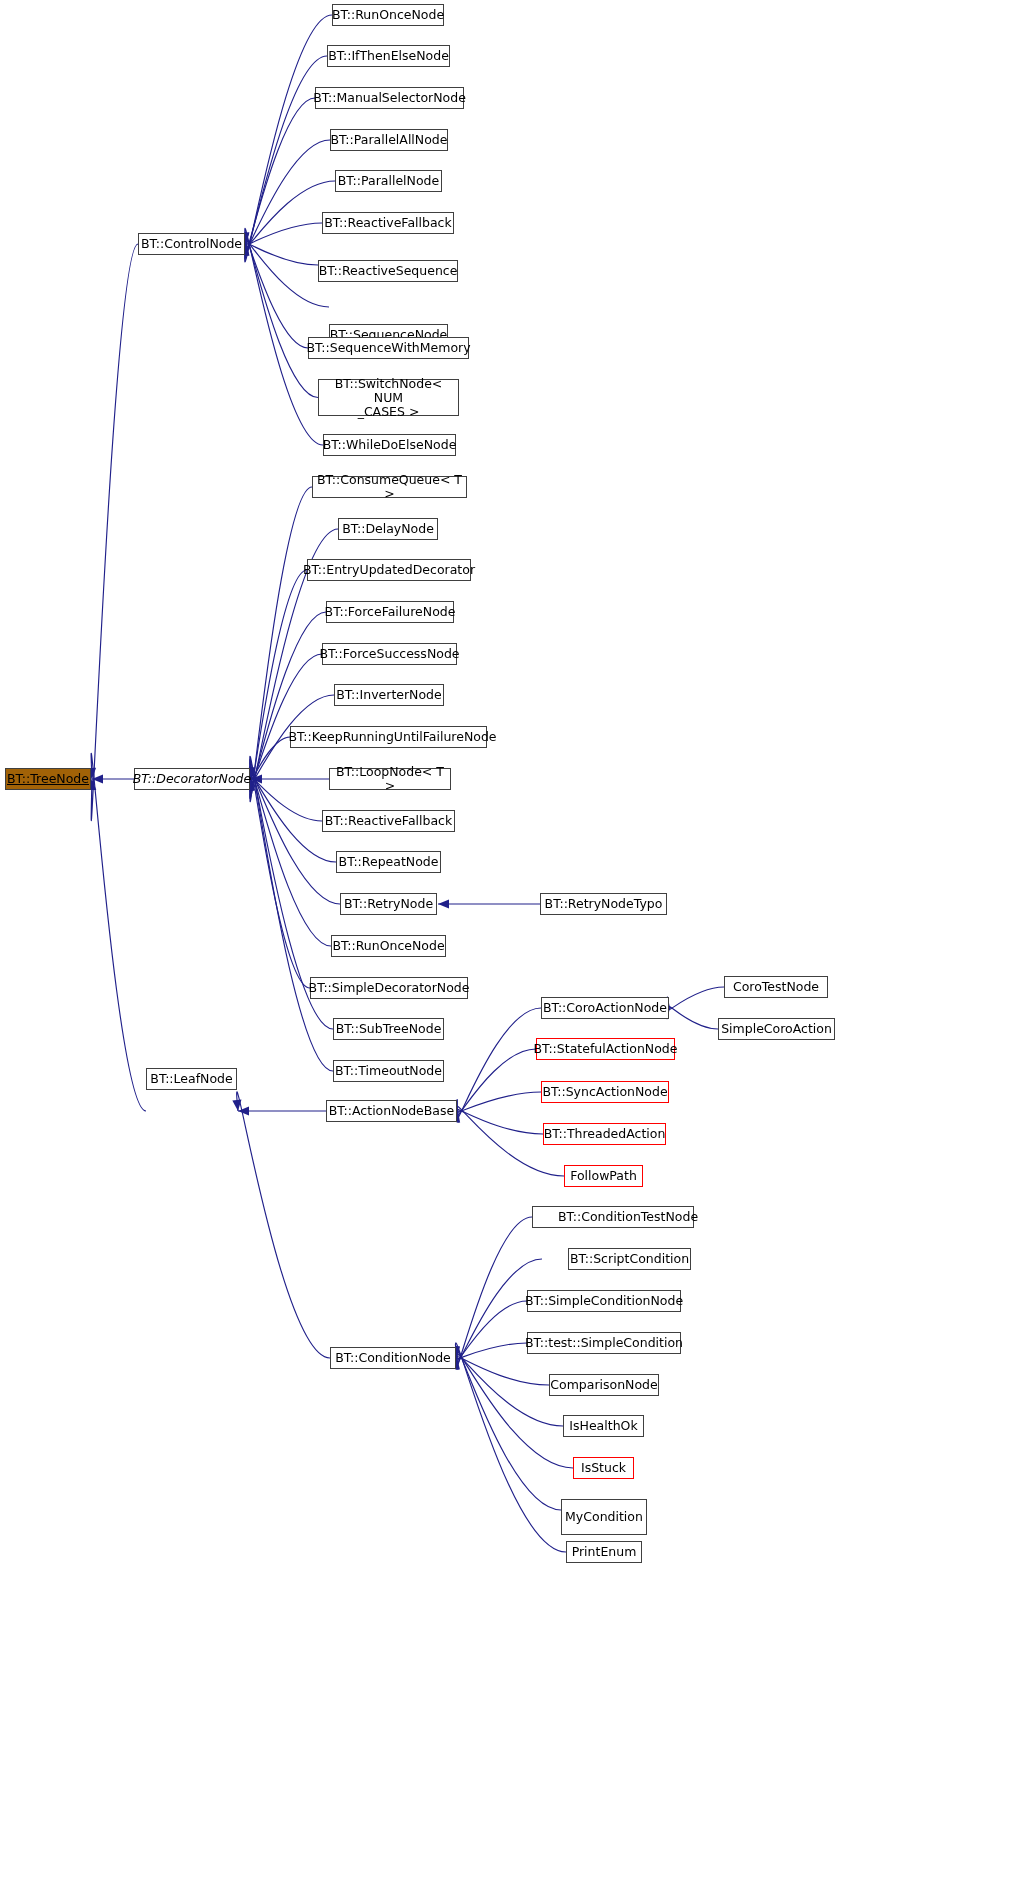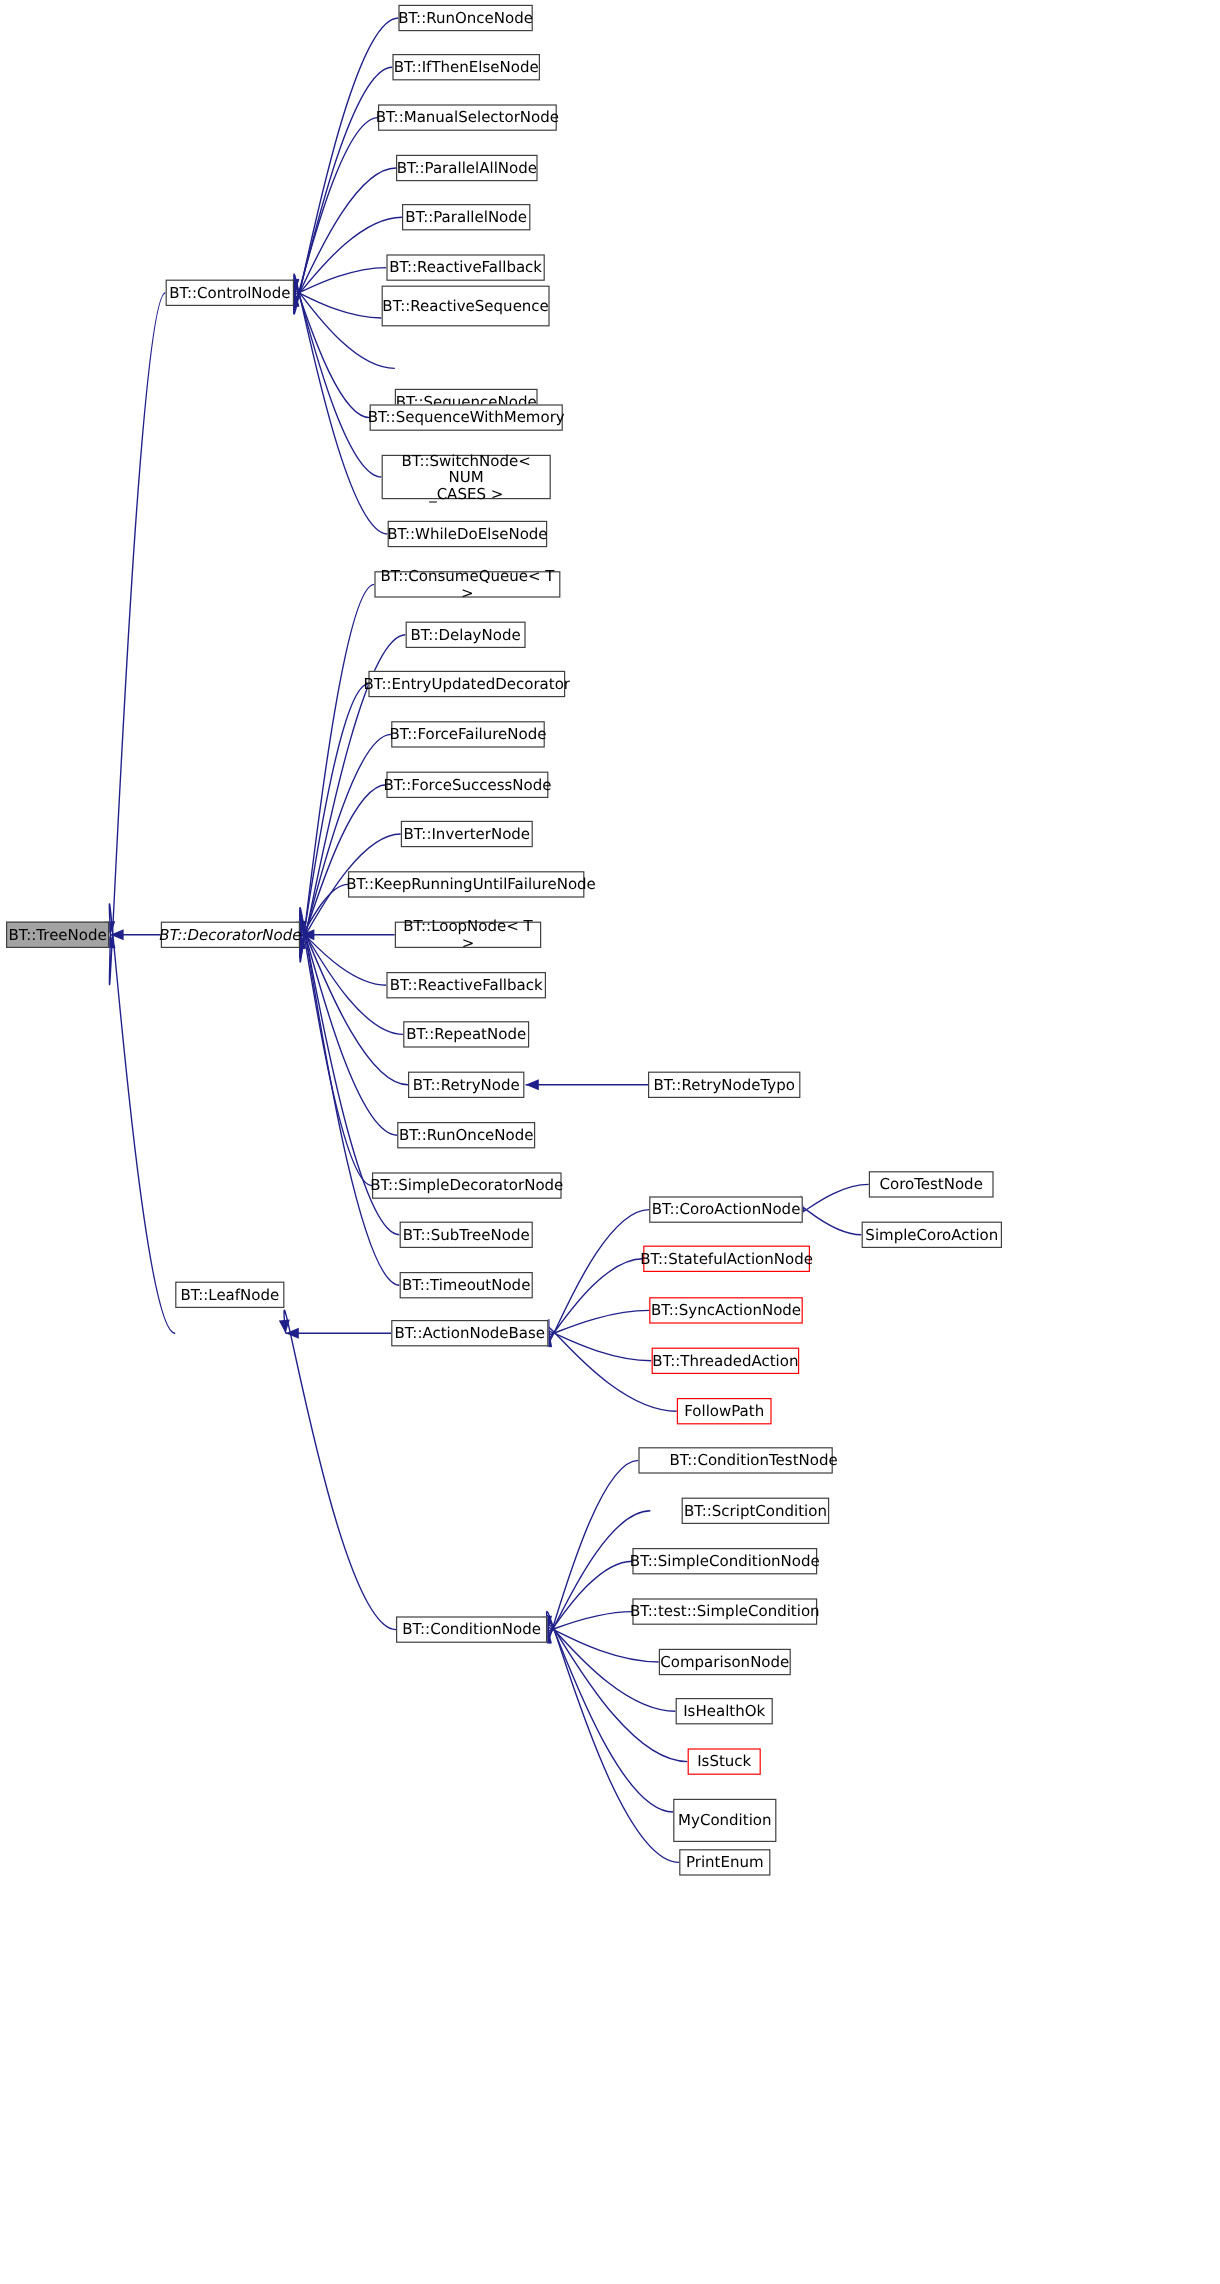--- a/index.html
+++ b/index.html
@@ -38,22 +38,23 @@
     justify-content: center;
     text-align: center;
     white-space: pre-line;
     padding: 0 4px;
     z-index: 5;
   }
   .node.red {
     border-color: #ff0000;
   }
   .node.root {
-    background: #a3a3a3;
+    background: #a16207;
     border-color: #404040;
+    text-decoration: underline;
   }
 </style>
 </head>
 <body>
 
 <div id="diagram">
   <svg id="edge-layer" width="1017" height="1903" viewBox="0 0 1017 1903" xmlns="http://www.w3.org/2000/svg">
       <g>
         <path d="M138,244 C112.15,244 86.3,1003.7 92,779" fill="none" stroke="#20208a" stroke-width="1.15"></path>
         <polygon points="92,779 96.31957169897737,790.1131138902376 87.12253033718238,789.8798111053591" fill="#20208a"></polygon>
@@ -250,21 +251,21 @@
 <div class="node root" style="left: 5px; top: 768px; width: 86px; height: 22px;">BT::TreeNode</div>
     <div class="node" style="left: 138px; top: 233px; width: 107px; height: 22px;">BT::ControlNode</div>
     <div class="node" style="left: 134px; top: 768px; width: 116px; height: 22px; font-style: italic;">BT::DecoratorNode</div>
     <div class="node" style="left: 146px; top: 1068px; width: 91px; height: 22px;">BT::LeafNode</div>
     <div class="node" style="left: 332px; top: 4px; width: 112px; height: 22px;">BT::RunOnceNode</div>
     <div class="node" style="left: 327px; top: 45px; width: 123px; height: 22px;">BT::IfThenElseNode</div>
     <div class="node" style="left: 315px; top: 87px; width: 149px; height: 22px;">BT::ManualSelectorNode</div>
     <div class="node" style="left: 330px; top: 129px; width: 118px; height: 22px;">BT::ParallelAllNode</div>
     <div class="node" style="left: 335px; top: 170px; width: 107px; height: 22px;">BT::ParallelNode</div>
     <div class="node" style="left: 322px; top: 212px; width: 132px; height: 22px;">BT::ReactiveFallback</div>
-    <div class="node" style="left: 318px; top: 238px; width: 140px; height: 34px;">BT::ReactiveSequence</div>
+    <div class="node" style="left: 318px; top: 260px; width: 140px; height: 22px;">BT::ReactiveSequence</div>
     <div class="node" style="left: 329px; top: 296px; width: 119px; height: 22px; margin-top: 28px;">BT::SequenceNode</div>
     <div class="node" style="left: 308px; top: 337px; width: 161px; height: 22px;">BT::SequenceWithMemory</div>
     <div class="node" style="left: 318px; top: 379px; width: 141px; height: 37px;">BT::SwitchNode&lt; NUM
 _CASES &gt;</div>
     <div class="node" style="left: 323px; top: 434px; width: 133px; height: 22px;">BT::WhileDoElseNode</div>
     <div class="node" style="left: 312px; top: 476px; width: 155px; height: 22px;">BT::ConsumeQueue&lt; T &gt;</div>
     <div class="node" style="left: 338px; top: 518px; width: 100px; height: 22px;">BT::DelayNode</div>
     <div class="node" style="left: 307px; top: 559px; width: 164px; height: 22px;">BT::EntryUpdatedDecorator</div>
     <div class="node" style="left: 326px; top: 601px; width: 128px; height: 22px;">BT::ForceFailureNode</div>
     <div class="node" style="left: 322px; top: 643px; width: 135px; height: 22px;">BT::ForceSuccessNode</div>

